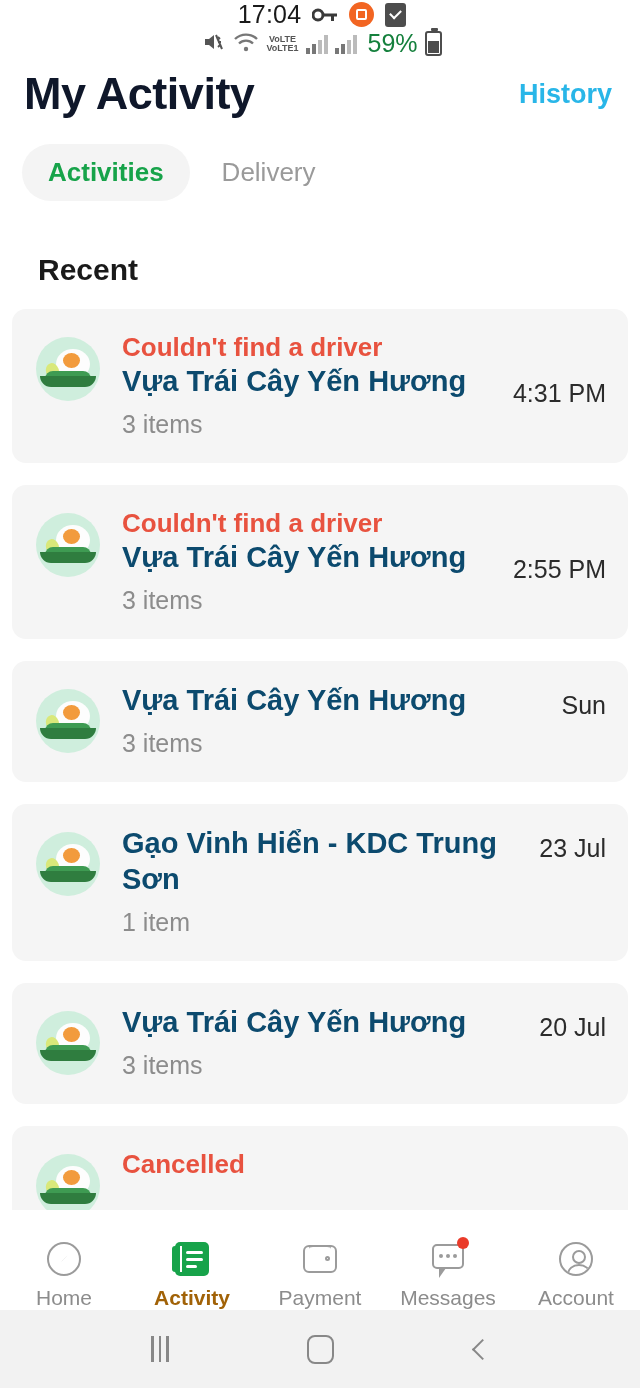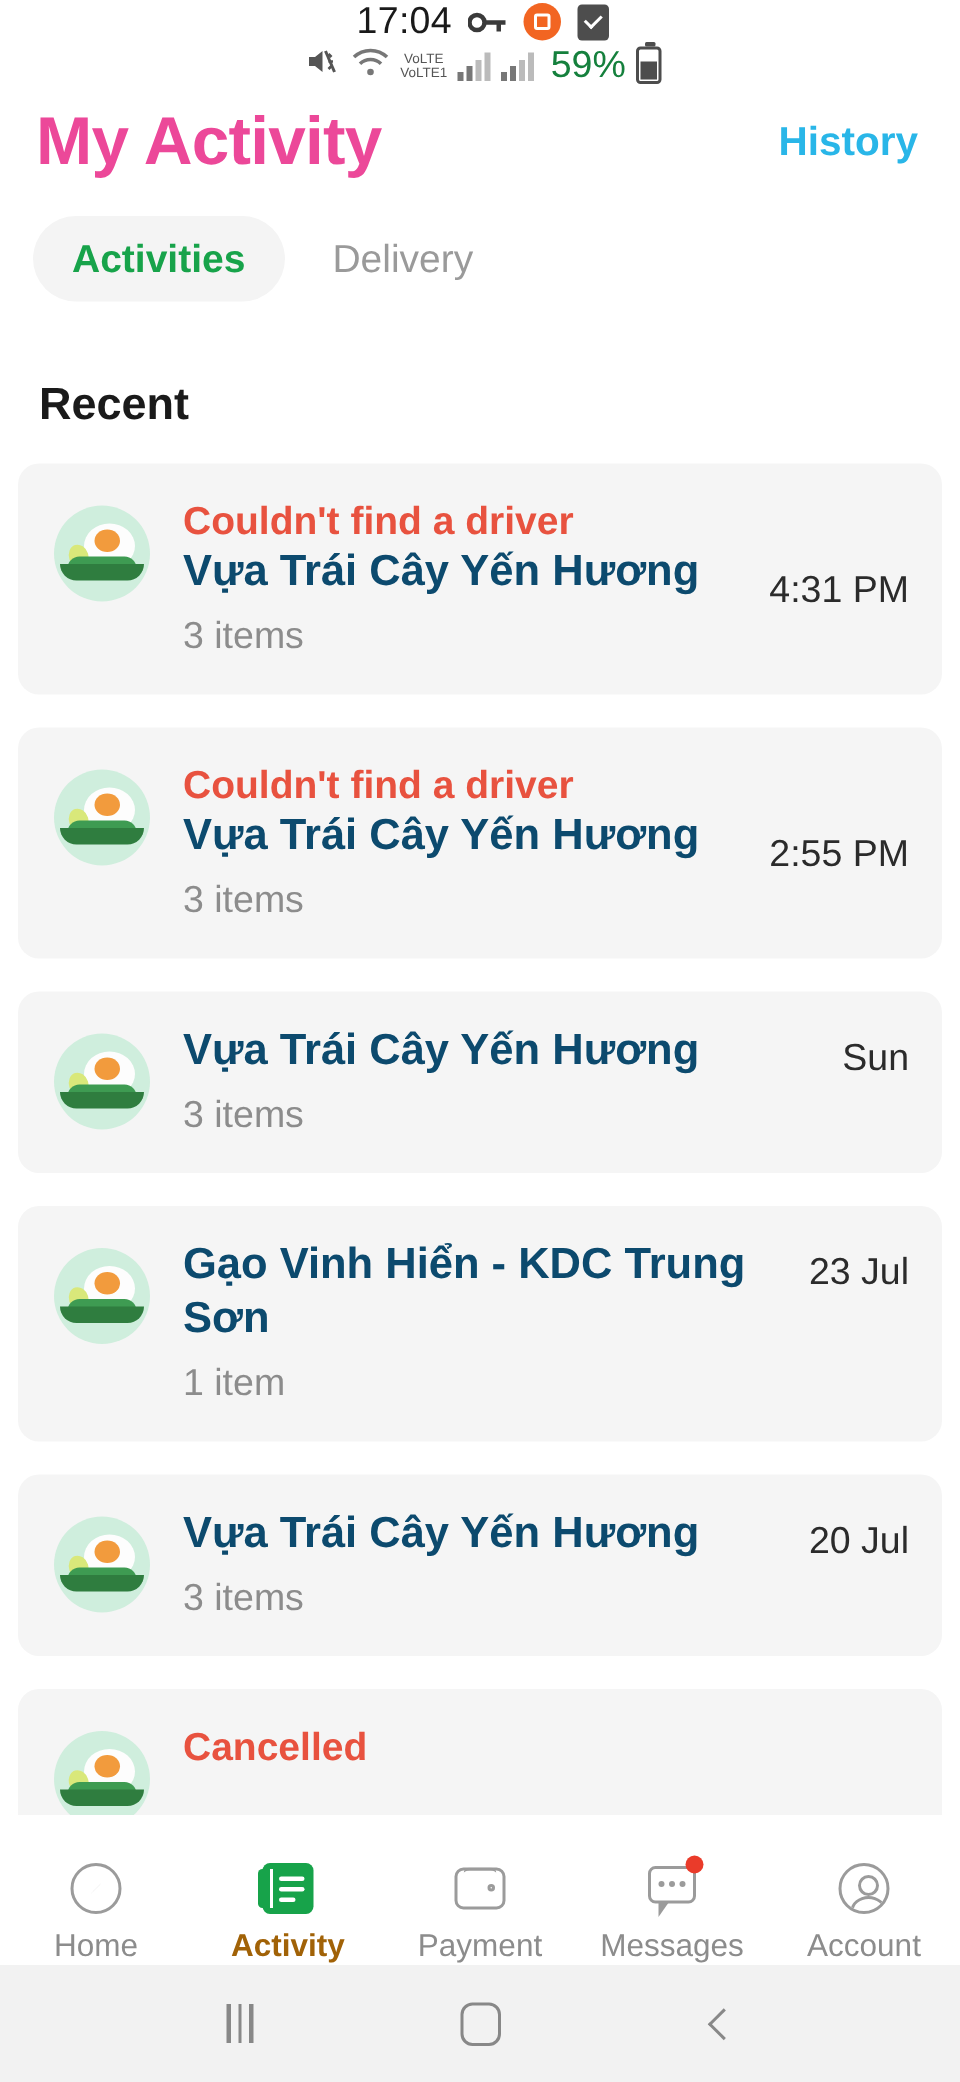--- a/index.html
+++ b/index.html
@@ -23,44 +23,44 @@
   .ic { display:block; }
 
   .key-ic { width:26px; height:16px; }
   .orange-ic { width:25px; height:25px; border-radius:50%; background:#f26522;
                display:flex; align-items:center; justify-content:center; }
   .orange-ic i { width:11px; height:11px; border:2.5px solid #fff; border-radius:2px; display:block; }
   .chk-ic { width:21px; height:24px; background:#4d4d4d; border-radius:3px;
             display:flex; align-items:center; justify-content:center; }
   .chk-ic::after { content:""; width:9px; height:5px; border-left:2.5px solid #fff;
             border-bottom:2.5px solid #fff; transform:rotate(-45deg) translate(1px,-1px); }
-  .volte { font-size:9px; line-height:9px; color:#555; font-weight:normal; text-align:center; }
+  .volte { font-size:9px; line-height:9px; color:#555; font-weight:bold; text-align:center; }
   .bars { display:flex; align-items:flex-end; gap:2px; height:20px; }
   .bars b { width:4px; background:#777; display:block; }
   .bars b:nth-child(1){height:6px;} .bars b:nth-child(2){height:10px;}
   .bars b:nth-child(3){height:14px; background:#bbb;} .bars b:nth-child(4){height:19px; background:#bbb;}
   .batt { width:17px; height:25px; border:2.5px solid #4d4d4d; border-radius:3px; position:relative; }
   .batt::before { content:""; position:absolute; top:-5px; left:4px; width:7px; height:3px; background:#4d4d4d; border-radius:1px; }
   .batt i { position:absolute; left:1px; right:1px; bottom:1px; height:58%; background:#4d4d4d; display:block; }
 
   
   .header { display:flex; align-items:center; justify-content:space-between;
             padding:14px 24px 0 24px; }
-  .title { font-size:45px; font-weight:bold; color:#ec4899; letter-spacing:-.5px; }
+  .title { font-size:45px; font-weight:bold; color:#0f172a; letter-spacing:-.5px; }
   .history { font-size:27px; font-weight:bold; color:#29b6e8; padding:6px 4px; cursor:pointer; }
 
   
   .tabs { display:flex; align-items:center; gap:6px; padding:24px 20px 0 22px; }
   .tab { font-size:26px; padding:13px 26px; border-radius:30px; cursor:pointer; }
   .tab.active { color:#17a34a; font-weight:bold; background:#f4f4f4; }
   .tab.inactive { color:#9a9a9a; }
 
   
   .section-title { font-size:30px; font-weight:bold; color:#1a1a1a;
-                   padding:52px 0 0 26px; }
+                   padding:52px 0 0 38px; }
 
   
   .list { padding:22px 12px 0 12px; display:flex; flex-direction:column; gap:22px; }
   .card { background:#f5f5f5; border-radius:14px; padding:22px 22px 24px 24px;
           display:flex; align-items:flex-start; gap:22px; cursor:pointer; }
   .thumb { width:64px; height:64px; flex:0 0 64px; border-radius:50%;
            background:#cfeedd; position:relative; overflow:hidden; margin-top:6px; }
   .thumb .plate { position:absolute; left:4px; right:4px; bottom:14px; height:11px;
                   background:#2f7d3f; border-radius:0 0 12px 12px; }
   .thumb .plate2 { position:absolute; left:9px; right:9px; bottom:22px; height:8px;

